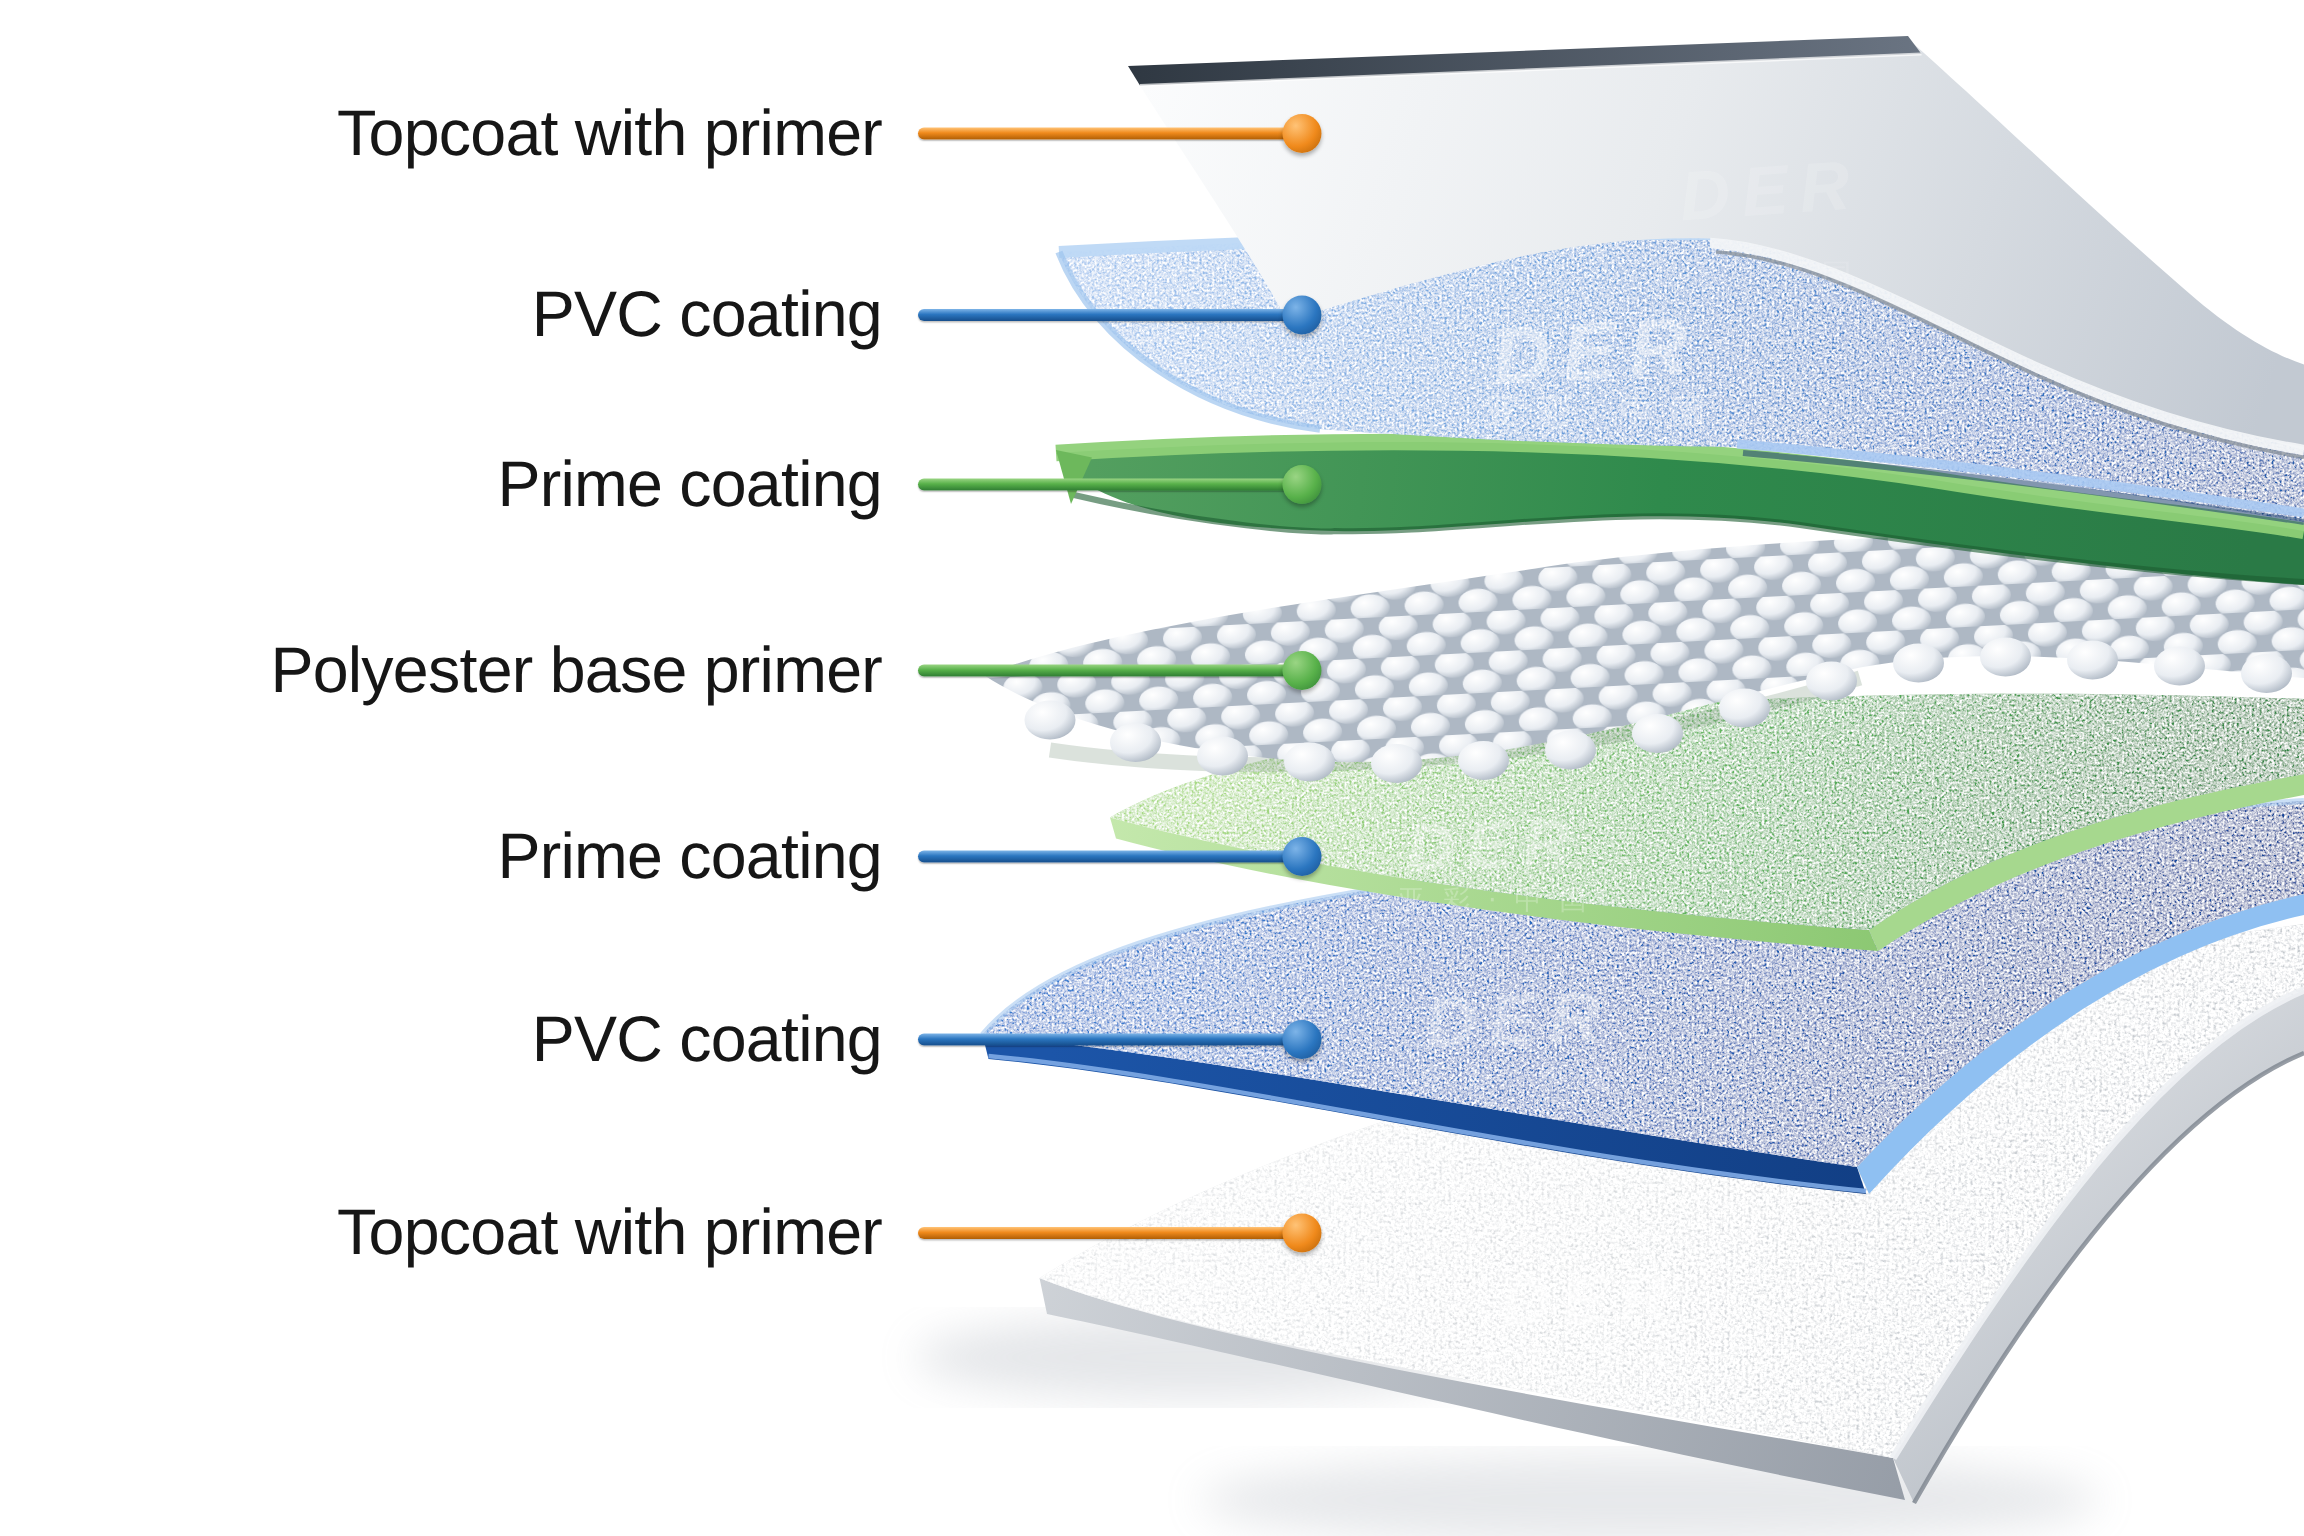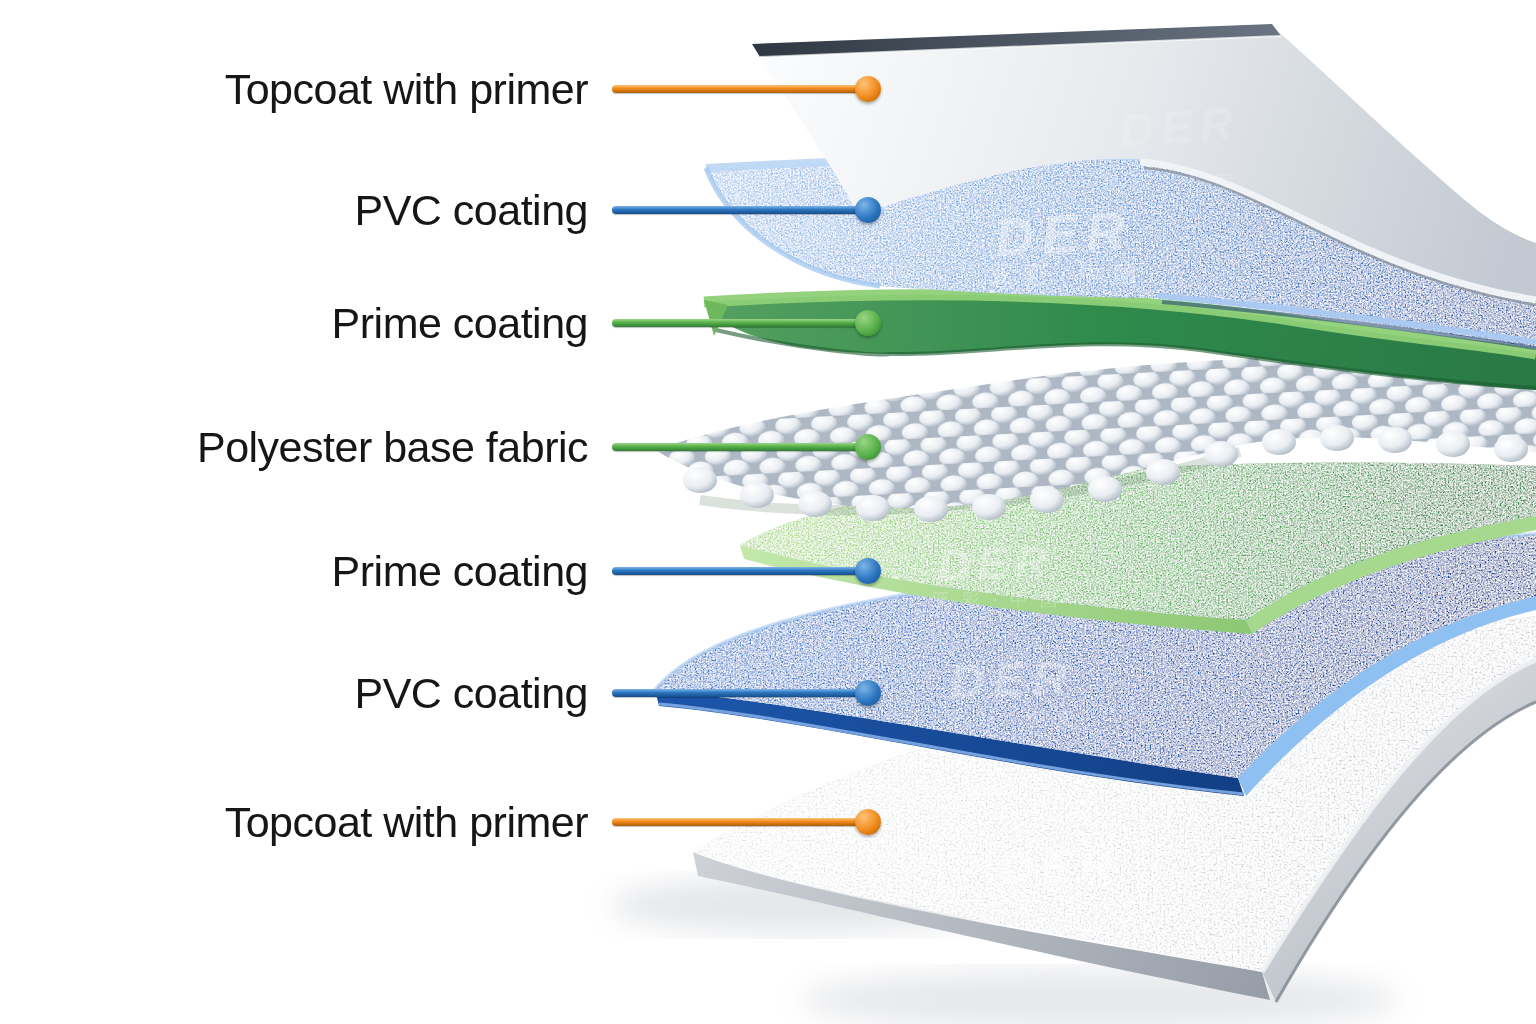--- a/index.html
+++ b/index.html
@@ -228,21 +228,21 @@
       <div class="callout-label" style="color: rgb(22, 22, 22);">PVC coating</div>
       <div class="pointer" style="background: linear-gradient(rgb(125, 180, 232) 0%, rgb(43, 118, 192) 45%, rgb(22, 78, 140) 100%);"></div>
       <div class="ball" style="background: radial-gradient(circle at 34% 30%, rgb(125, 180, 232) 0%, rgb(43, 118, 192) 55%, rgb(22, 78, 140) 100%);"></div>
     </div>
     <div class="row r3">
       <div class="callout-label" style="color: rgb(22, 22, 22);">Prime coating</div>
       <div class="pointer" style="background: linear-gradient(rgb(154, 213, 132) 0%, rgb(88, 177, 74) 45%, rgb(47, 125, 51) 100%);"></div>
       <div class="ball" style="background: radial-gradient(circle at 34% 30%, rgb(154, 213, 132) 0%, rgb(88, 177, 74) 55%, rgb(47, 125, 51) 100%);"></div>
     </div>
     <div class="row r4">
-      <div class="callout-label" style="color: rgb(22, 22, 22);">Polyester base fabric</div>
+      <div class="callout-label" style="color: rgb(22, 22, 22);">Polyester base primer</div>
       <div class="pointer" style="background: linear-gradient(rgb(154, 213, 132) 0%, rgb(88, 177, 74) 45%, rgb(47, 125, 51) 100%);"></div>
       <div class="ball" style="background: radial-gradient(circle at 34% 30%, rgb(154, 213, 132) 0%, rgb(88, 177, 74) 55%, rgb(47, 125, 51) 100%);"></div>
     </div>
     <div class="row r5">
       <div class="callout-label" style="color: rgb(22, 22, 22);">Prime coating</div>
       <div class="pointer" style="background: linear-gradient(rgb(125, 180, 232) 0%, rgb(43, 118, 192) 45%, rgb(22, 78, 140) 100%);"></div>
       <div class="ball" style="background: radial-gradient(circle at 34% 30%, rgb(125, 180, 232) 0%, rgb(43, 118, 192) 55%, rgb(22, 78, 140) 100%);"></div>
     </div>
     <div class="row r6">
       <div class="callout-label" style="color: rgb(22, 22, 22);">PVC coating</div>

